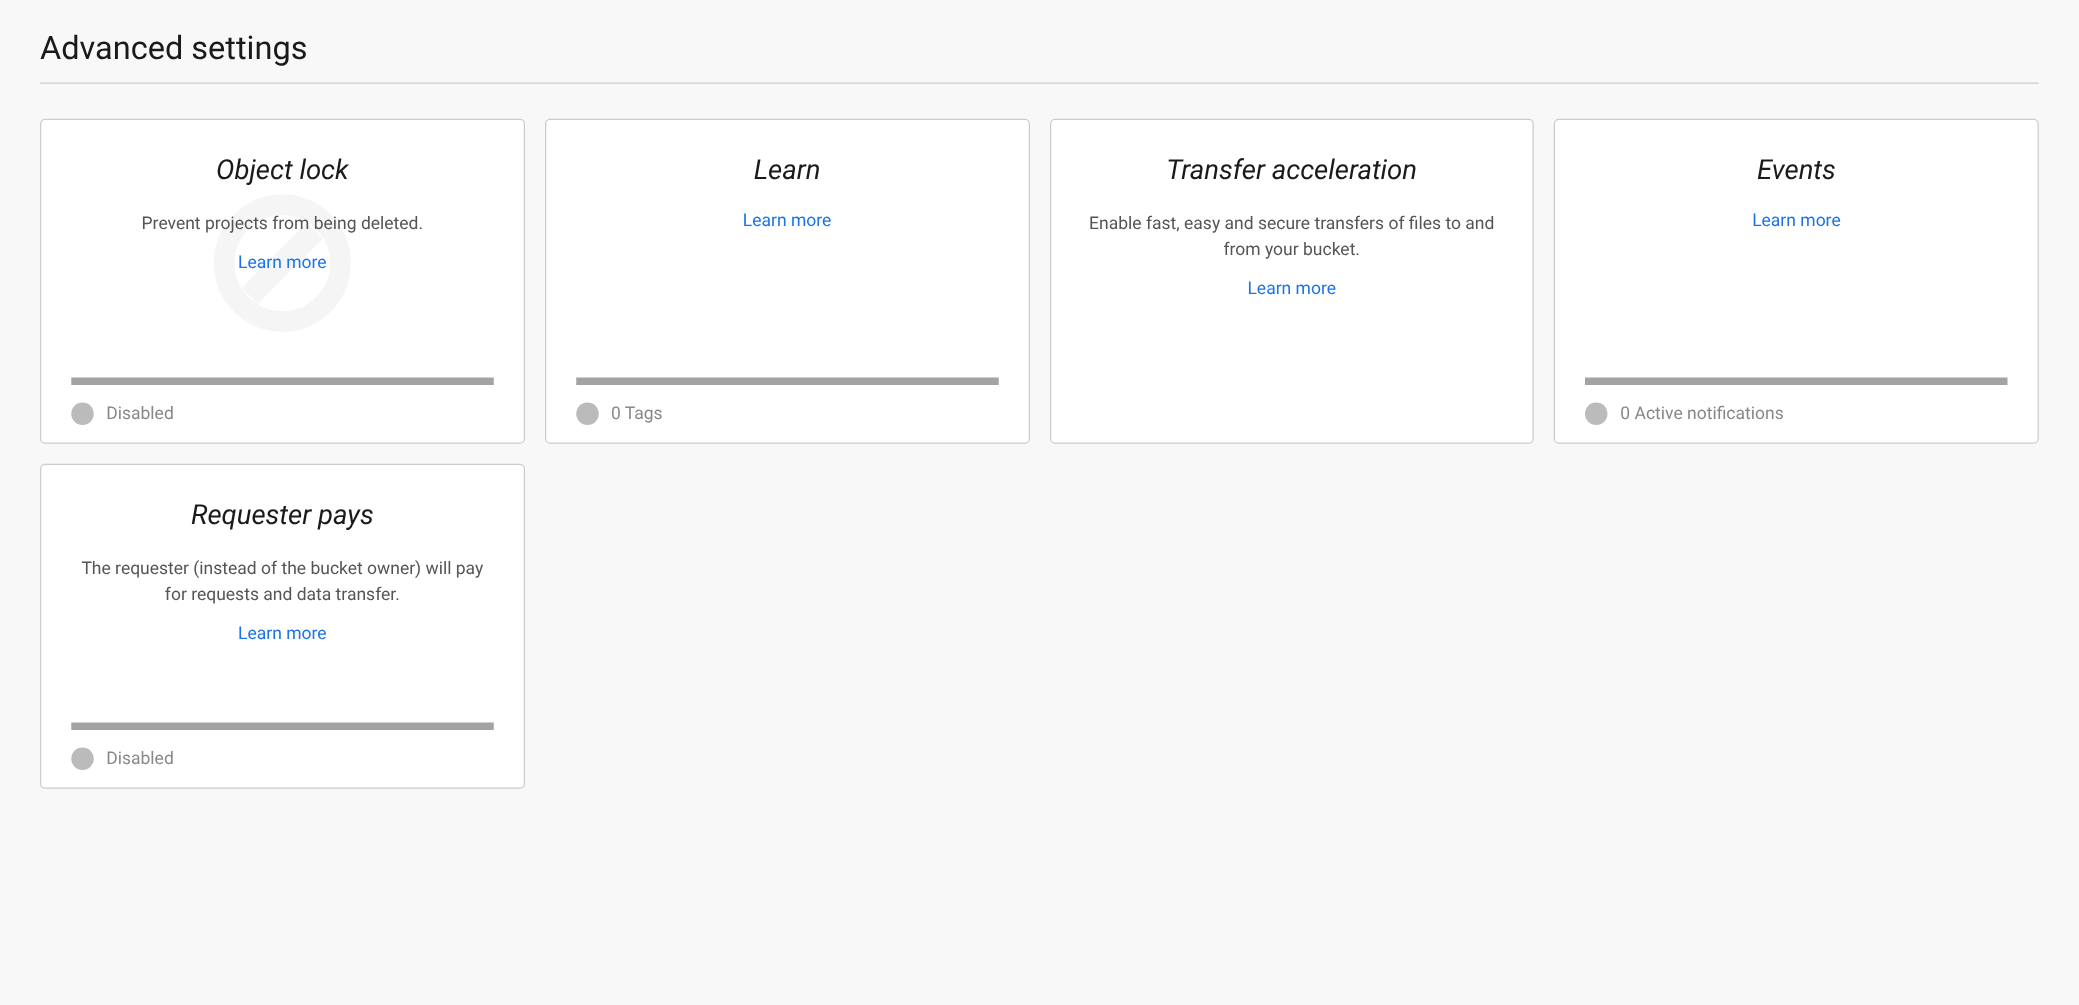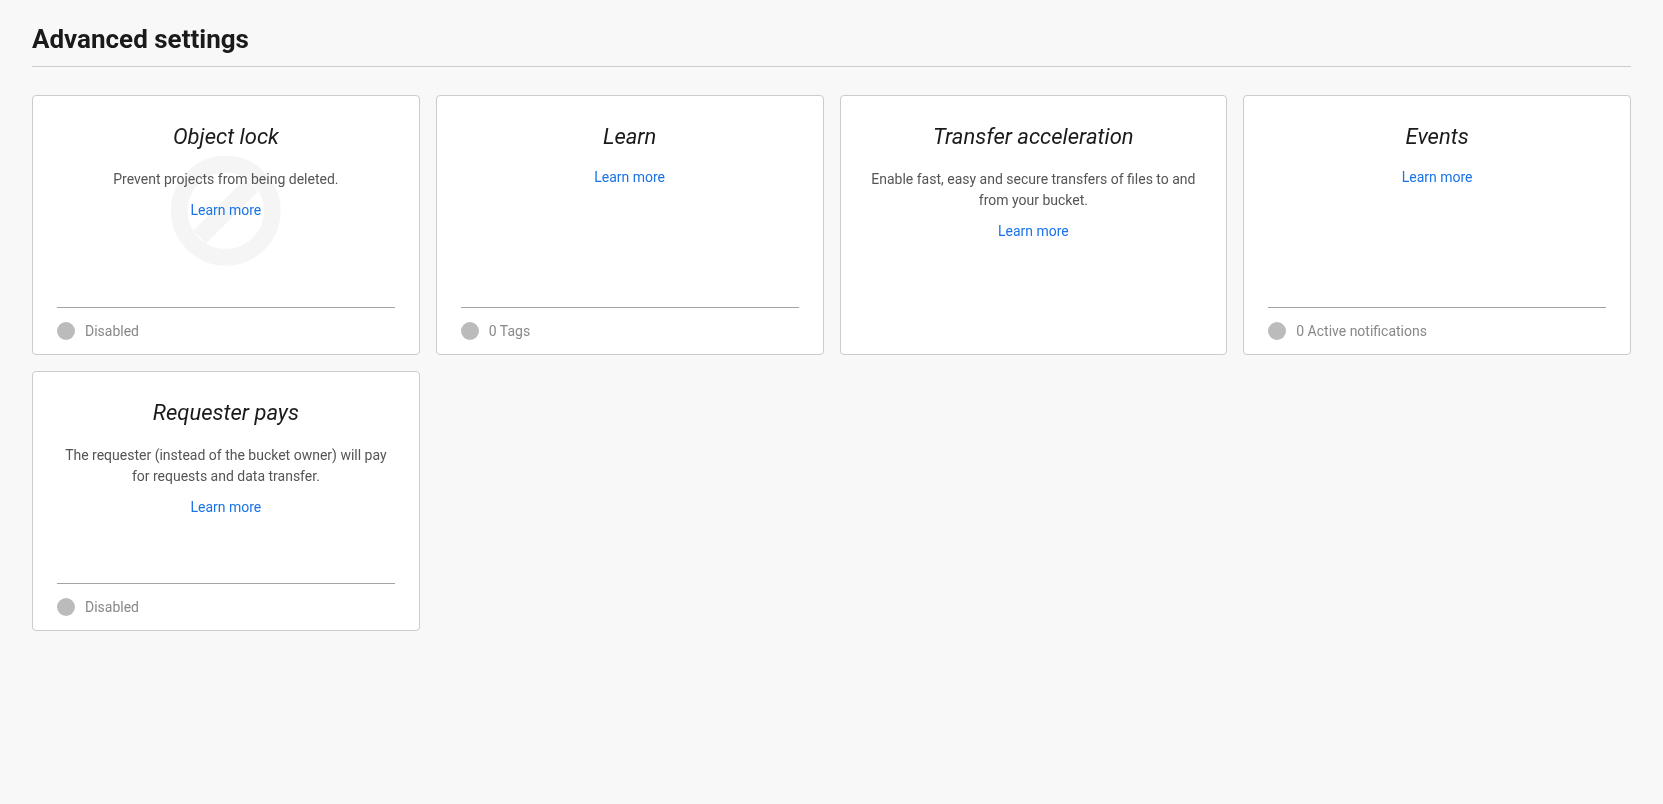--- a/index.html
+++ b/index.html
@@ -10,21 +10,21 @@
 
     body {
       font-family: -apple-system, BlinkMacSystemFont, 'Segoe UI', Roboto, sans-serif;
       background-color: #f8f8f8;
       color: #333;
       padding: 24px 32px;
     }
 
     .page-title {
       font-size: 26px;
-      font-weight: 700;
+      font-weight: 400;
       color: #1a1a1a;
       margin-bottom: 12px;
     }
 
     .title-divider {
       border: none;
       border-top: 1px solid #ccc;
       margin-bottom: 28px;
     }
 
@@ -93,21 +93,21 @@
       text-decoration: none;
       cursor: pointer;
       position: relative;
       z-index: 1;
       margin-bottom: 20px;
       text-align: center;
     }
 
     .card-footer {
       width: 100%;
-      border-top: 1px solid #a3a3a3;
+      border-top: 6px solid #a3a3a3;
       padding: 14px 0;
       display: flex;
       align-items: center;
       gap: 10px;
       margin-top: auto;
       position: relative;
       z-index: 1;
     }
 
     .status-dot {

